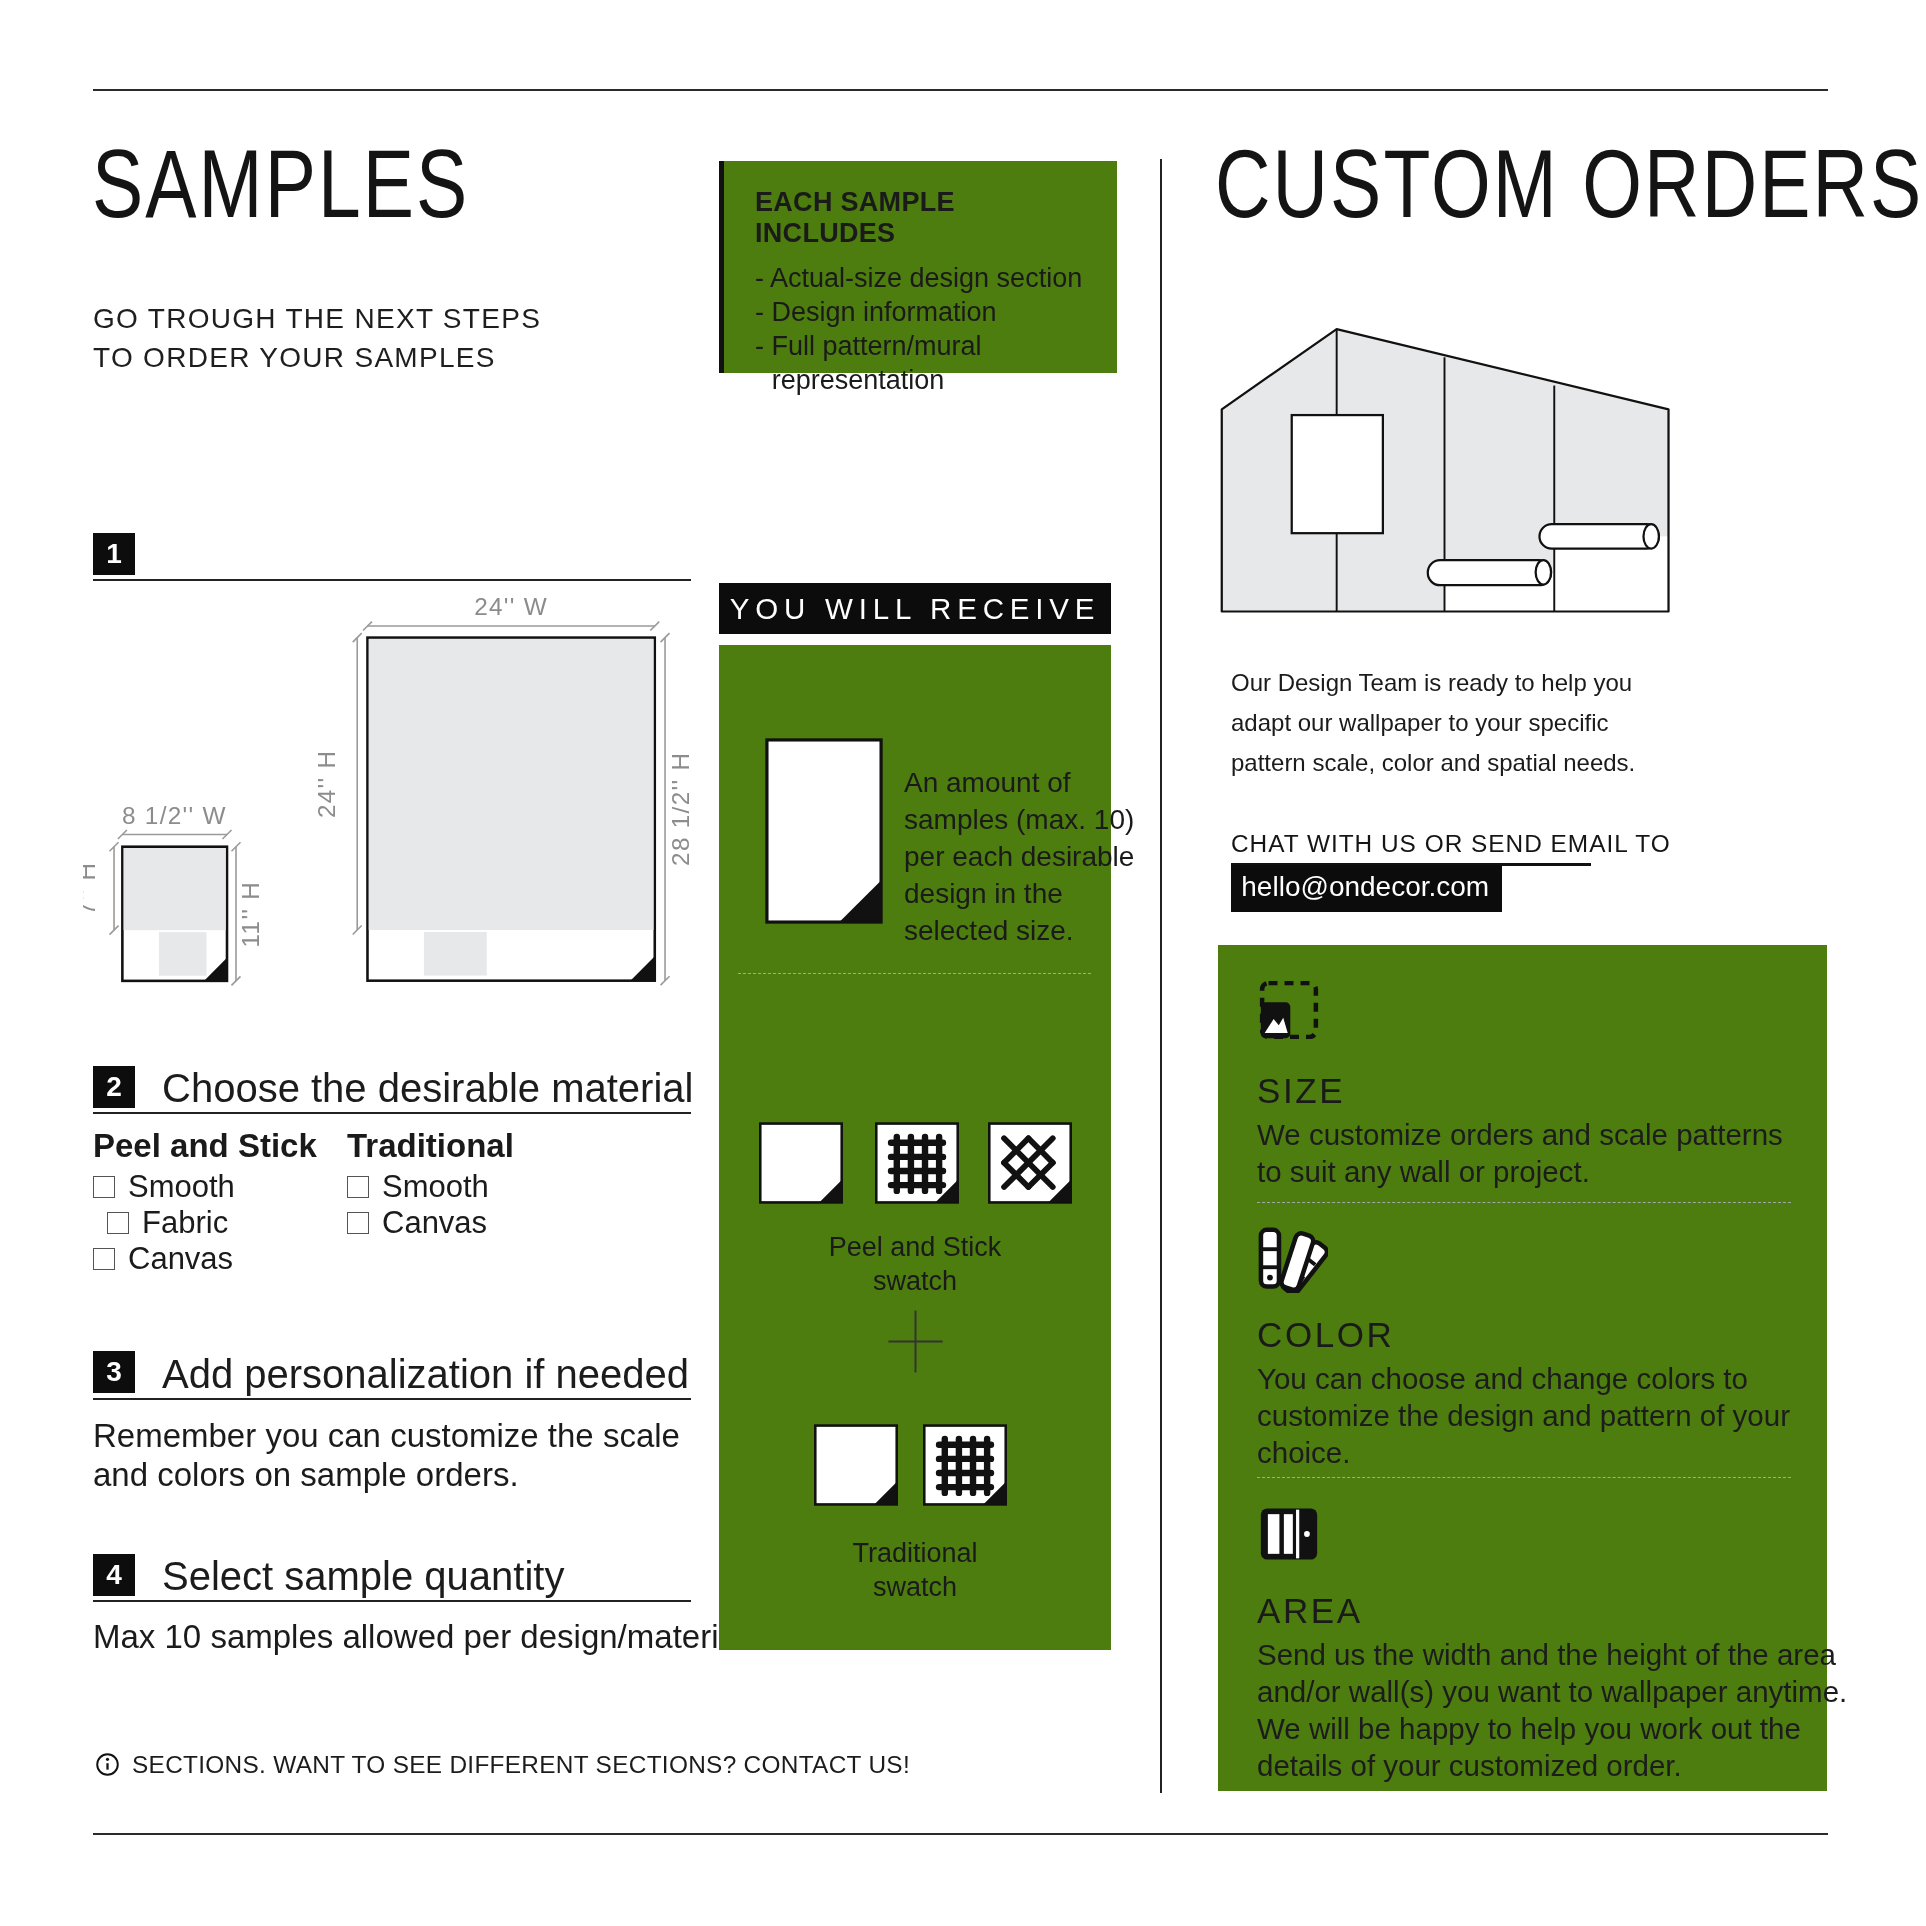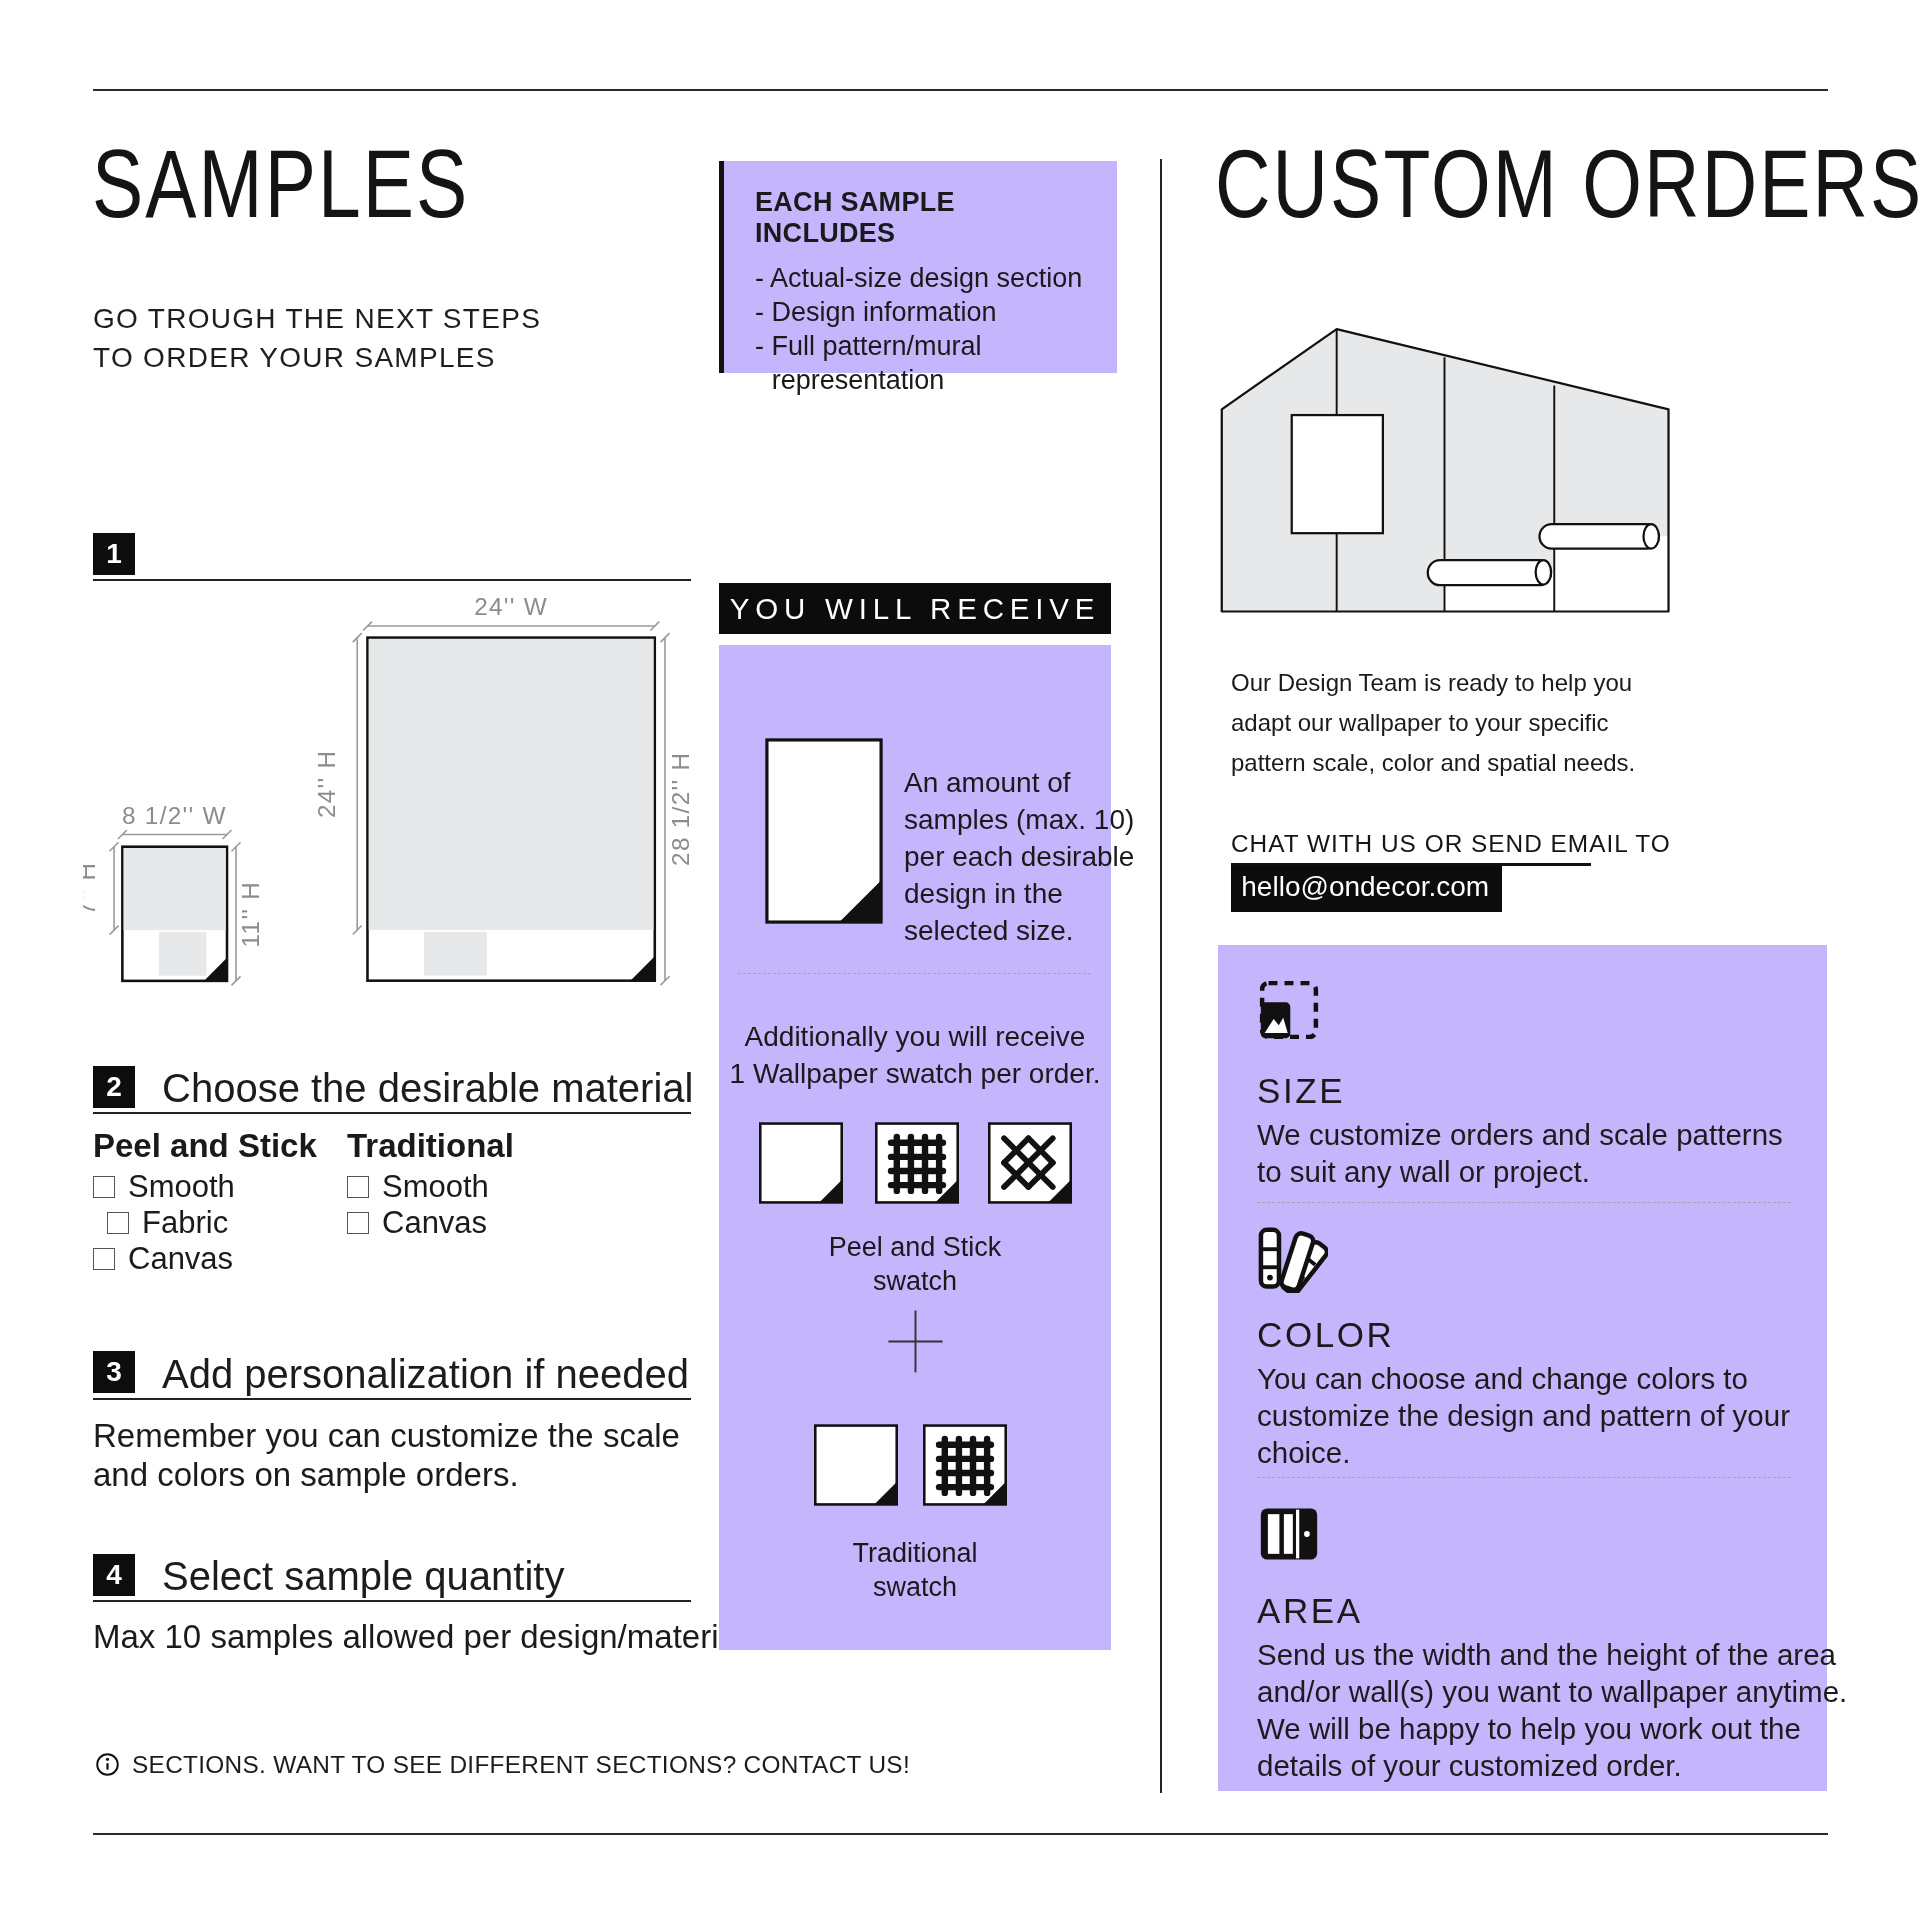--- a/index.html
+++ b/index.html
@@ -3,21 +3,21 @@
 <meta charset="utf-8">
 <style>
   html,body{margin:0;padding:0;background:#fff;}
   #page{position:relative;width:1926px;height:1926px;background:#ffffff;overflow:hidden;
         font-family:"Liberation Sans", sans-serif;color:#1a1a1a;}
   .abs{position:absolute;}
   .rule{background:#2b2b2b;height:1.9px;}
   .big-title{font-size:96px;font-weight:400;letter-spacing:2.6px;color:#141414;
              transform:scaleX(0.80);transform-origin:0 0;white-space:nowrap;line-height:1;}
   .subtitle{font-size:28px;line-height:39px;letter-spacing:1.3px;color:#1e1e1e;white-space:nowrap;}
-  .panel{background:#c4b5fd;}
+  .panel{background:#4d7c0f;}
   .inc-box{border-left:5.8px solid #111;padding:26px 19px 0 31px;box-sizing:border-box;}
   .inc-title{font-size:27px;font-weight:bold;margin-bottom:11.6px;letter-spacing:0.3px;}
   .inc-item{font-size:27px;line-height:34px;}
   .inc-item.cont{padding-left:16.7px;}
   .step-badge{width:42px;height:42px;background:#0d0d0d;color:#fff;font-size:28px;font-weight:bold;
               display:flex;align-items:center;justify-content:center;}
   .step-label{font-size:40px;color:#1c1c1c;white-space:nowrap;line-height:42px;}
   .step-underline{background:#222;height:1.9px;width:598px;}
   .mat-title{font-size:33px;font-weight:bold;white-space:nowrap;}
   .cb-row{display:flex;align-items:center;gap:13px;height:33px;}
@@ -168,24 +168,20 @@
   <div class="abs" style="left:904px;top:764px;">
     <div class="amount-text">An amount of</div>
     <div class="amount-text">samples (max. 10)</div>
     <div class="amount-text">per each desirable</div>
     <div class="amount-text">design in the</div>
     <div class="amount-text">selected size.</div>
   </div>
 
   <div class="abs dashed" style="left:738px;top:973px;width:353px;"></div>
 
-  <div class="abs center-col" style="left:719px;top:1018px;width:392px;">
-    <div>Additionally you will receive</div>
-    <div>1 Wallpaper swatch per order.</div>
-  </div>
 
   <svg class="abs" style="left:759px;top:1122px;" width="84" height="82" viewBox="0 0 131 127">
     <rect x="2" y="2" width="127" height="123" fill="#fff" stroke="#111" stroke-width="4"></rect>
     <path d="M129 125 L129 90 L94 125 Z" fill="#111"></path>
   </svg>
   <svg class="abs" style="left:875px;top:1122px;" width="84" height="82" viewBox="0 0 131 127">
     <rect x="2" y="2" width="127" height="123" fill="#fff" stroke="#111" stroke-width="4"></rect>
     <g stroke="#111" stroke-width="10" stroke-linecap="round">
       <line x1="25" y1="32" x2="106" y2="32"></line>
         <line x1="25" y1="54" x2="106" y2="54"></line>

